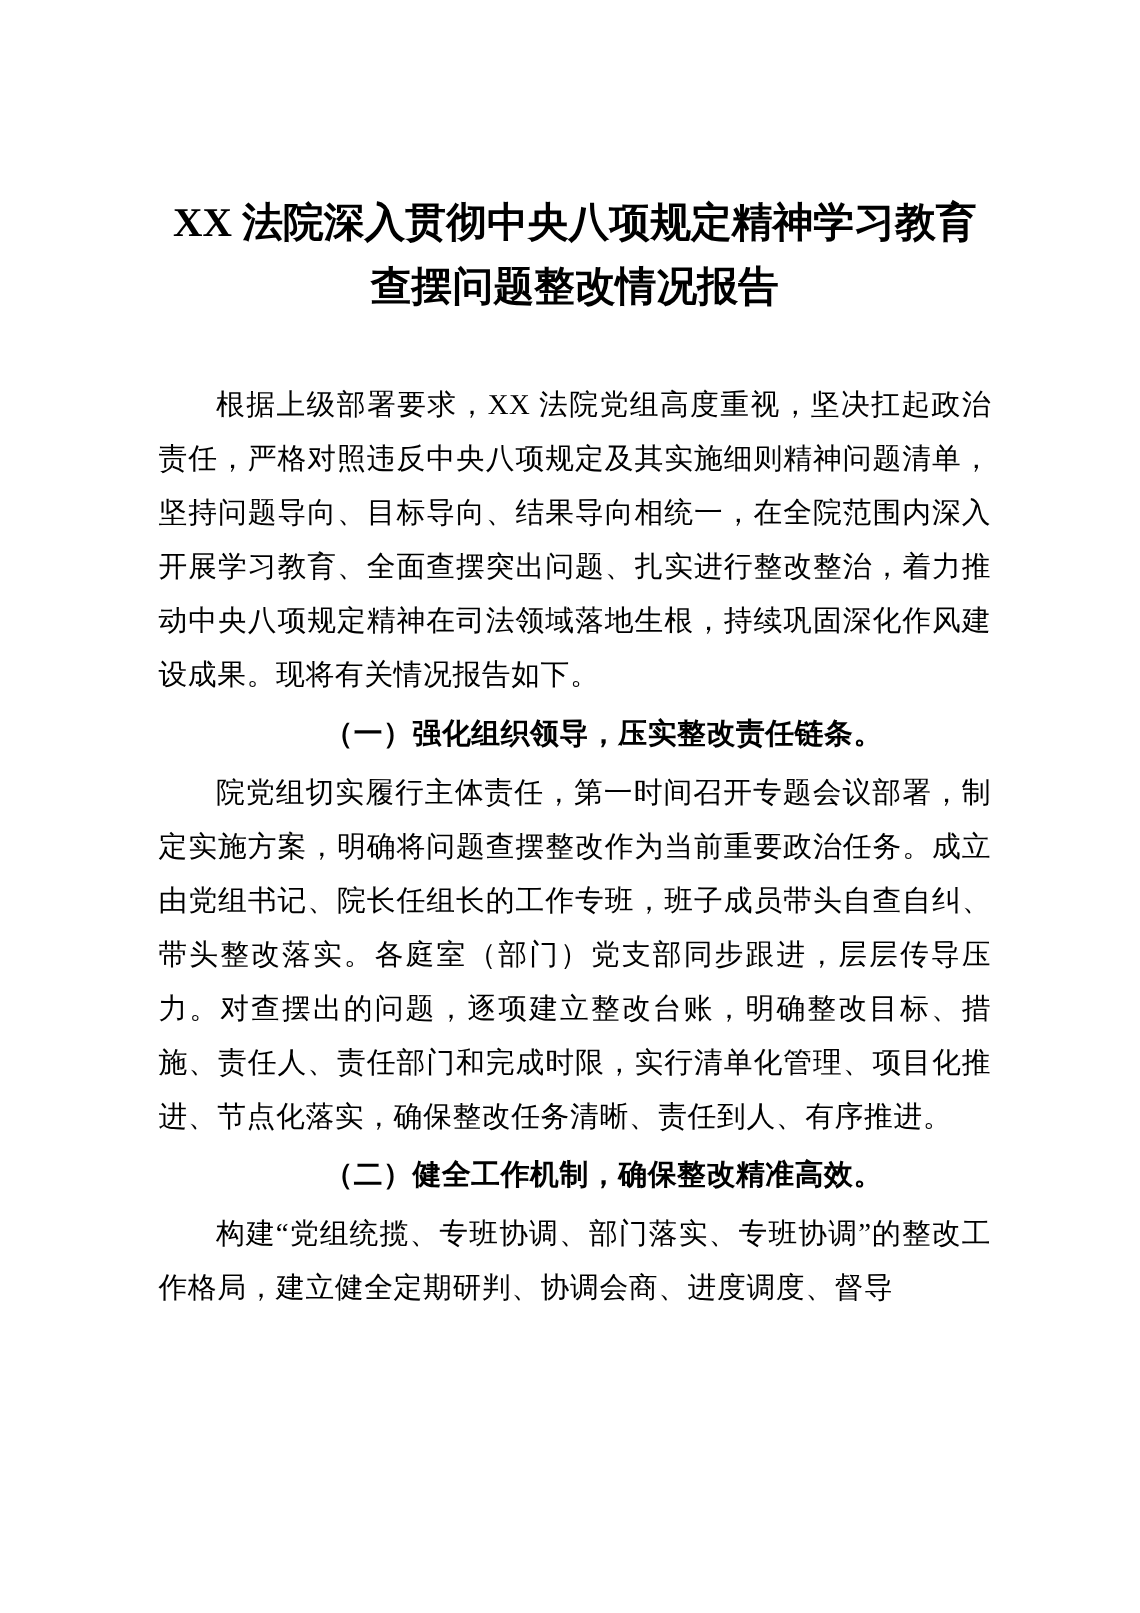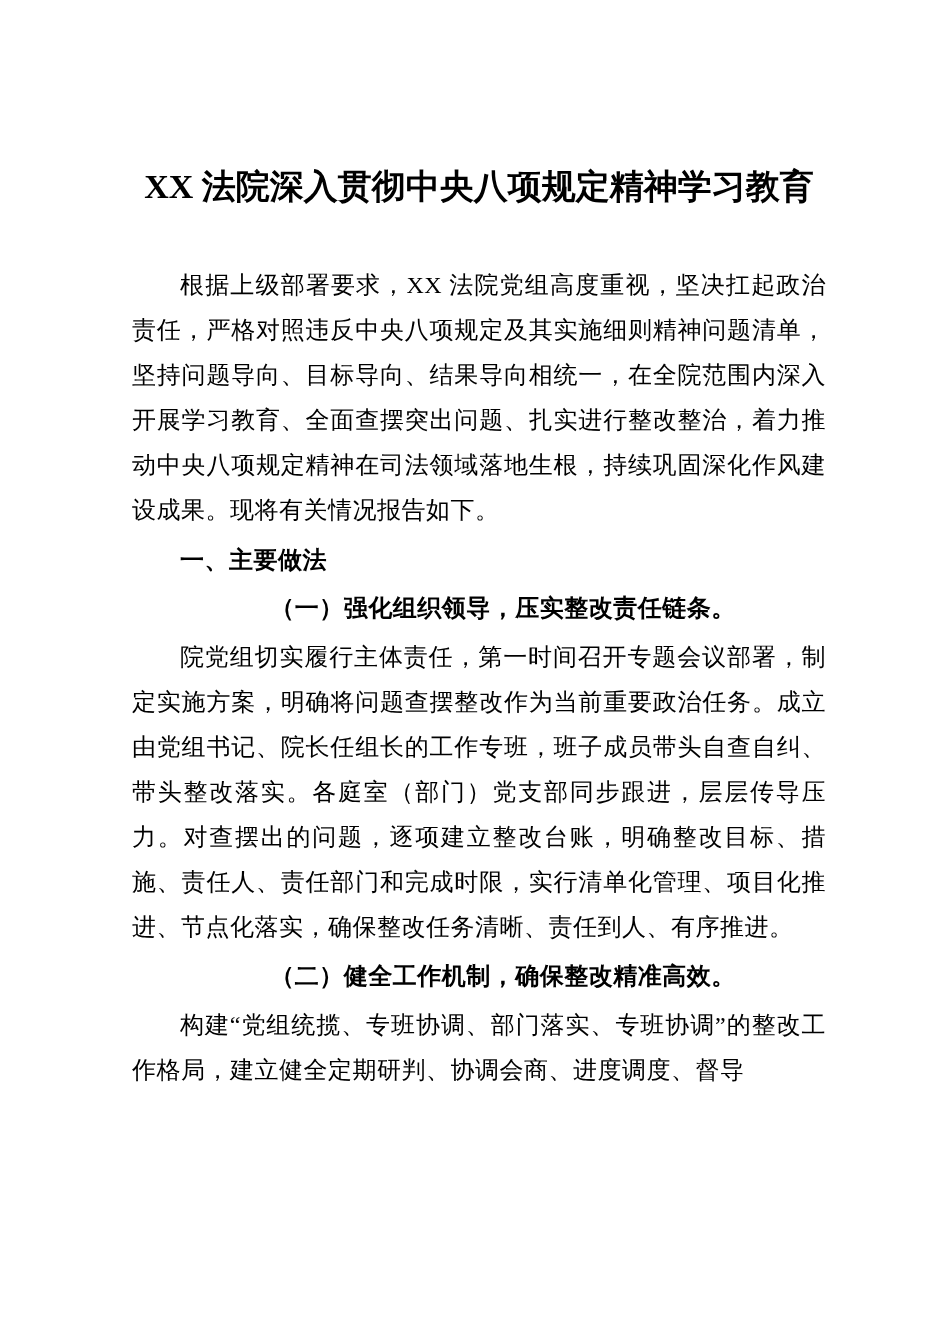--- a/index.html
+++ b/index.html
@@ -49,25 +49,25 @@
     text-align: center;
   }
 </style>
 </head>
 <body>
 
 <div class="page">
 
   <h1 class="doc-title">
     <span class="title-line">XX 法院深入贯彻中央八项规定精神学习教育</span>
+    <span class="title-line">查摆问题整改情况报告</span>
   </h1>
 
   <p class="para">根据上级部署要求，XX 法院党组高度重视，坚决扛起政治责任，严格对照违反中央八项规定及其实施细则精神问题清单，坚持问题导向、目标导向、结果导向相统一，在全院范围内深入开展学习教育、全面查摆突出问题、扎实进行整改整治，着力推动中央八项规定精神在司法领域落地生根，持续巩固深化作风建设成果。现将有关情况报告如下。</p>
 
-  <p class="para heading1">一、主要做法</p>
 
   <p class="para heading2">（一）强化组织领导，压实整改责任链条。</p>
 
   <p class="para">院党组切实履行主体责任，第一时间召开专题会议部署，制定实施方案，明确将问题查摆整改作为当前重要政治任务。成立由党组书记、院长任组长的工作专班，班子成员带头自查自纠、带头整改落实。各庭室（部门）党支部同步跟进，层层传导压力。对查摆出的问题，逐项建立整改台账，明确整改目标、措施、责任人、责任部门和完成时限，实行清单化管理、项目化推进、节点化落实，确保整改任务清晰、责任到人、有序推进。</p>
 
   <p class="para heading2">（二）健全工作机制，确保整改精准高效。</p>
 
   <p class="para">构建“党组统揽、专班协调、部门落实、专班协调”的整改工作格局，建立健全定期研判、协调会商、进度调度、督导</p>
 
 </div>

